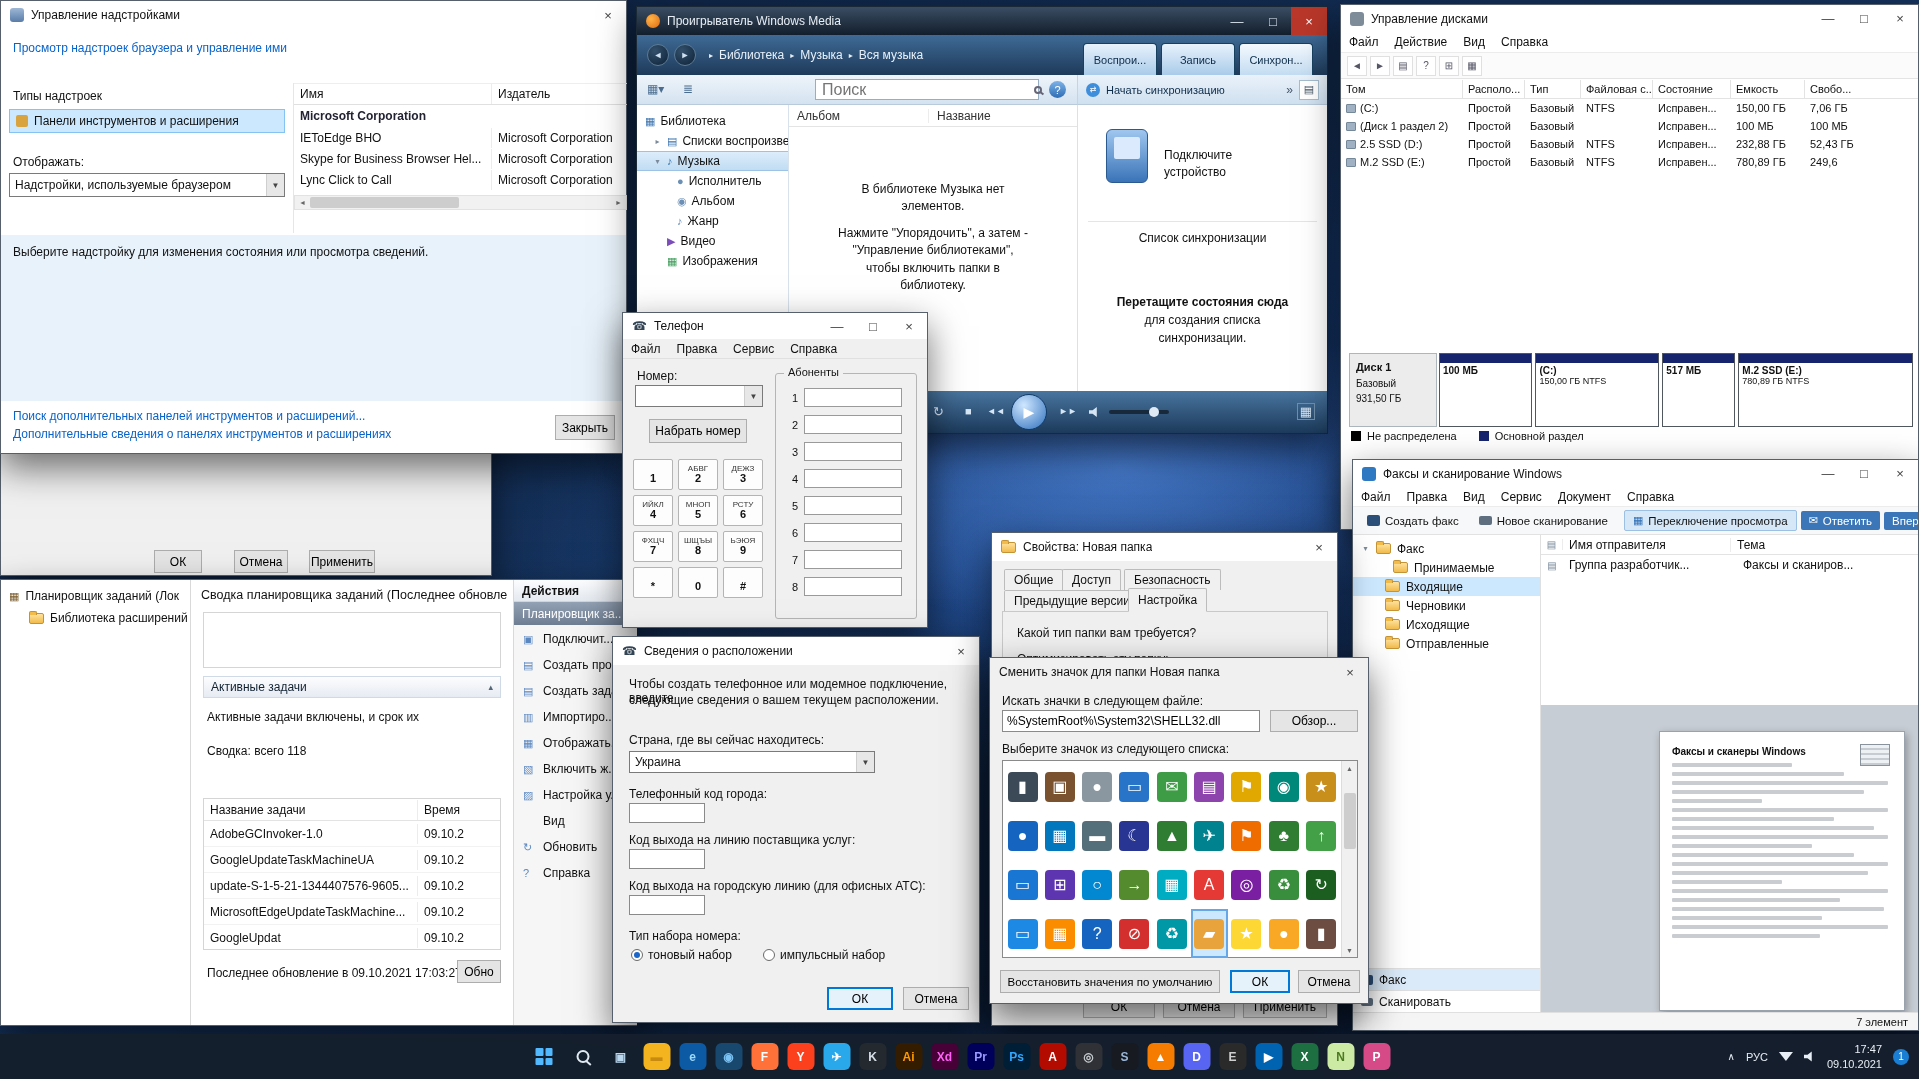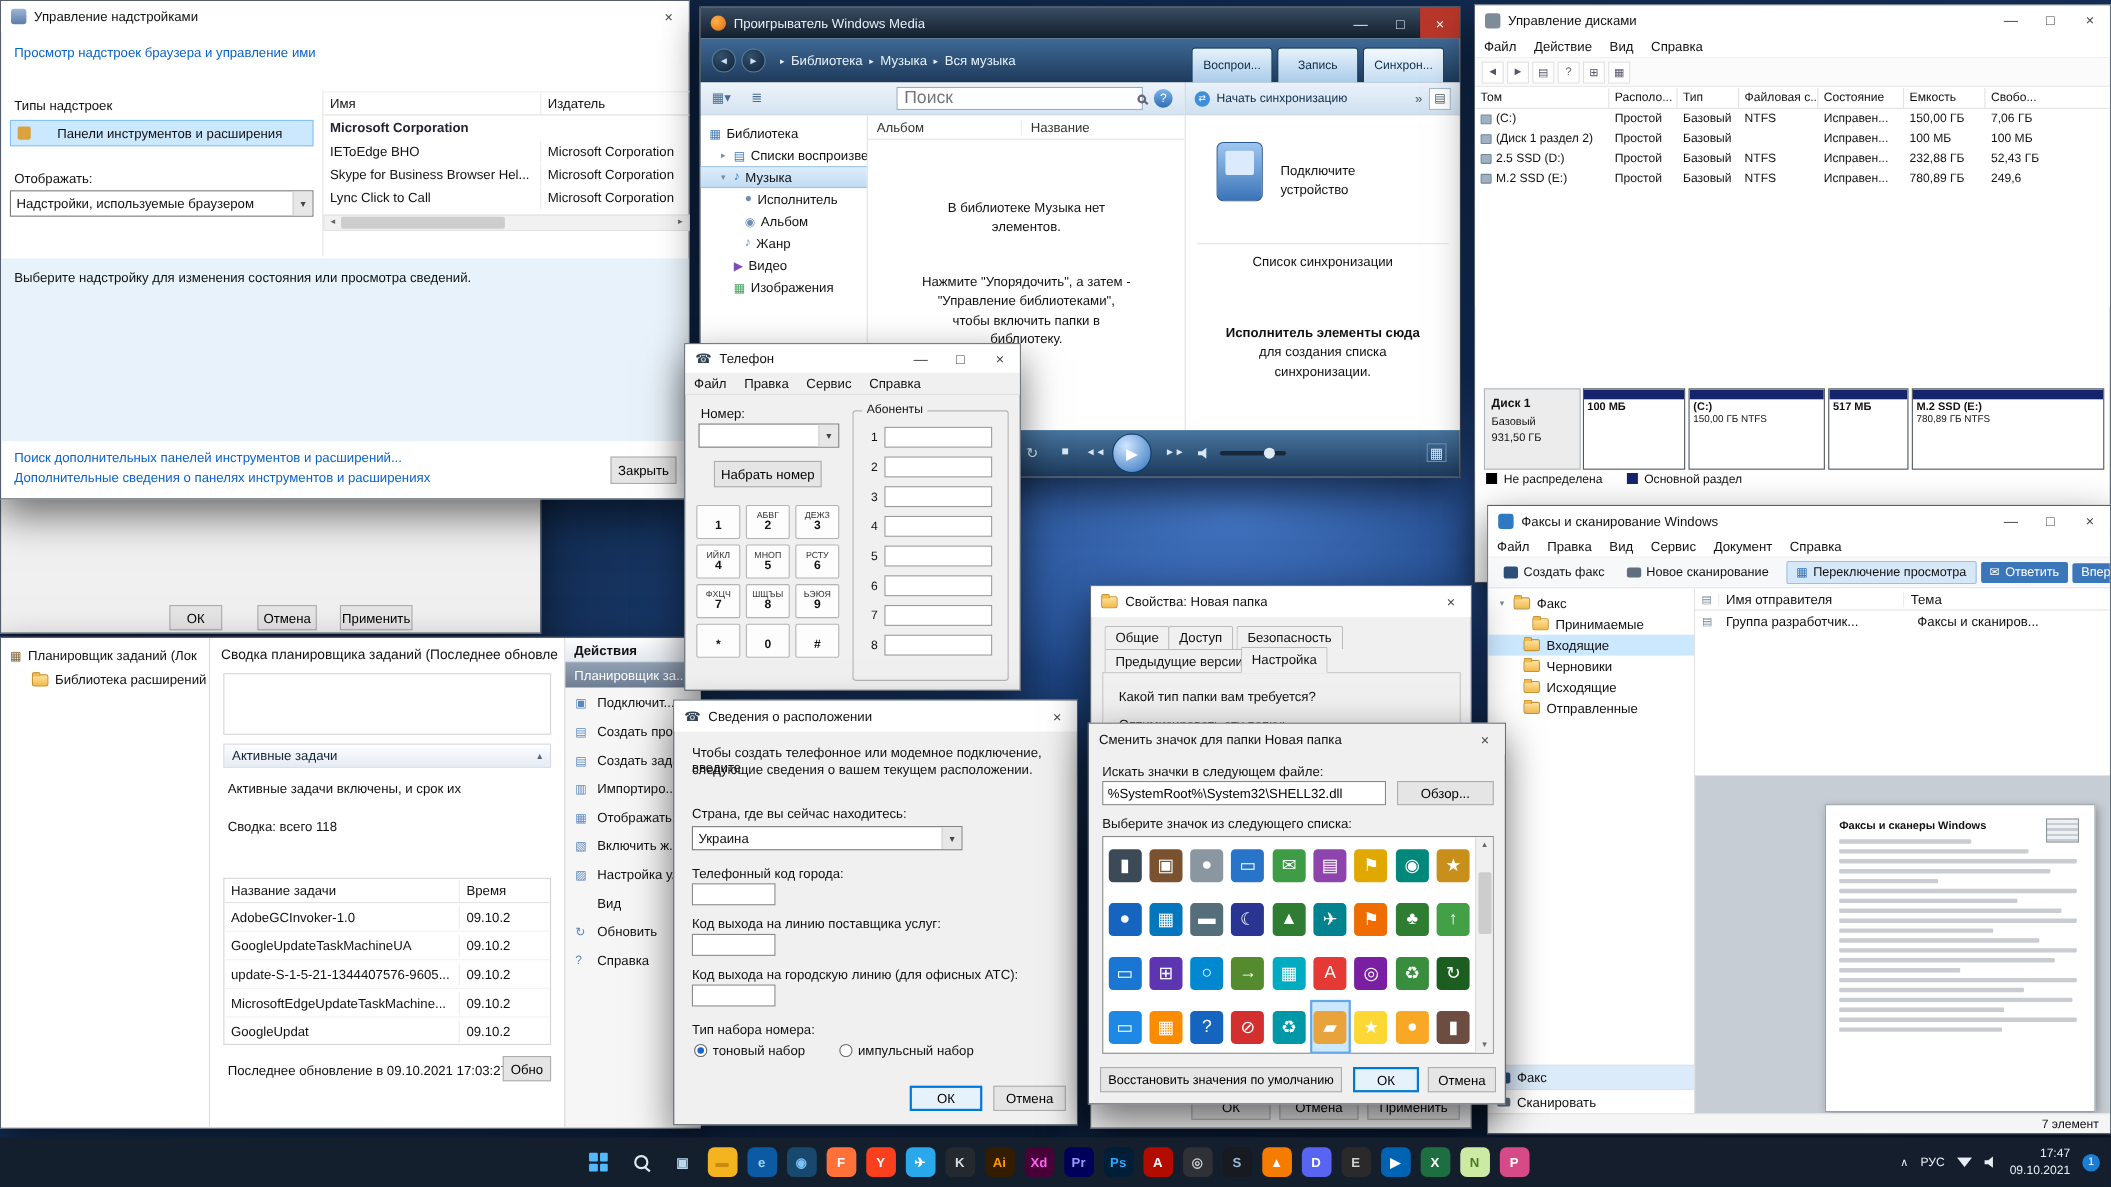--- a/index.html
+++ b/index.html
@@ -239,21 +239,21 @@
 
 <div class="win" style="left:0;top:0;width:627px;height:454px;z-index:8">
   <div class="tbar">
     <span class="ic12" style="background:linear-gradient(#9db7d6,#5a7ca8)"></span>
     <span class="ttl">Управление надстройками</span>
     <span class="sp"></span>
     <span class="cap">×</span>
   </div>
   <a class="lnk" style="position:absolute;left:12px;top:40px;text-decoration:none">Просмотр надстроек браузера и управление ими</a>
   <div style="position:absolute;left:12px;top:88px">Типы надстроек</div>
-  <div class="sel-blue" style="position:absolute;left:8px;top:108px;width:276px;height:24px;display:flex;align-items:center;padding-left:6px;gap:24px">
+  <div class="sel-blue" style="position:absolute;left:8px;top:108px;width:276px;height:24px;display:flex;align-items:center;padding-left:6px;gap:6px">
     <span style="width:12px;height:12px;background:#d9a440;border-radius:2px;flex:none"></span>
     <span style="white-space:nowrap;overflow:hidden">Панели инструментов и расширения</span>
   </div>
   <div style="position:absolute;left:12px;top:154px">Отображать:</div>
   <div class="combo" style="left:8px;top:172px;width:276px;height:24px">
     <span style="white-space:nowrap;overflow:hidden">Надстройки, используемые браузером</span>
     <span class="car">▼</span>
   </div>
   <div class="a" style="left:292px;top:82px;width:334px;height:150px;border-left:1px solid #e6e6e6">
     <div style="display:flex;height:22px;border-top:1px solid #eee;border-bottom:1px solid #e0e0e0;align-items:center">
@@ -377,34 +377,34 @@
         <span>Изображения</span>
       </div>
   </div>
   <div class="a" style="left:152px;top:98px;width:288px;height:286px;background:#fff">
     <div style="display:flex;height:22px;border-bottom:1px solid #e4e4e4;align-items:center;color:#333">
       <span style="width:140px;padding-left:8px;border-right:1px solid #ececec">Альбом</span>
       <span style="flex:1;padding-left:8px">Название</span>
     </div>
     <div style="margin:54px auto 0;width:212px;text-align:center;line-height:1.45">
       <div>В библиотеке Музыка нет</div>
-      <div style="margin-bottom:32px">элементов.</div>
+      <div style="margin-bottom:9px">элементов.</div>
       <div>Нажмите "Упорядочить", а затем -</div>
       <div>"Управление библиотеками",</div>
       <div>чтобы включить папки в</div>
       <div>библиотеку.</div>
     </div>
   </div>
   <div class="a" style="left:440px;top:98px;width:250px;height:286px;background:#fff;border-left:1px solid #d8e2ec">
     <span class="dev" style="left:28px;top:24px"></span>
     <div style="position:absolute;left:86px;top:42px;width:120px;line-height:1.4">Подключите устройство</div>
     <div style="position:absolute;left:10px;right:10px;top:116px;border-top:1px solid #e0e6ee"></div>
     <div style="position:absolute;left:0;right:0;top:126px;text-align:center">Список синхронизации</div>
     <div style="position:absolute;left:0;right:0;top:188px;text-align:center;line-height:1.5">
-      <div style="font-weight:bold">Исполнитель элементы сюда</div>
+      <div style="font-weight:bold">Перетащите состояния сюда</div>
       <div>для создания списка</div>
       <div>синхронизации.</div>
     </div>
   </div>
   <div class="a" style="left:0;top:384px;right:0;height:42px;background:linear-gradient(#49759f,#1c3a5b)">
     <span class="pbi" style="left:268px;top:13px;font-size:13px">⇄</span>
     <span class="pbi" style="left:296px;top:13px;font-size:13px">↻</span>
     <span class="pbi" style="left:328px;top:14px;font-size:11px">■</span>
     <span class="pbi" style="left:350px;top:15px;font-size:9px">◄◄</span>
     <span style="position:absolute;left:374px;top:3px;width:36px;height:36px;border-radius:50%;background:radial-gradient(circle at 35% 30%,#cfe7ff,#2f71bd);border:1px solid #123c6b;color:#fff;display:flex;align-items:center;justify-content:center;font-size:14px">▶</span>

